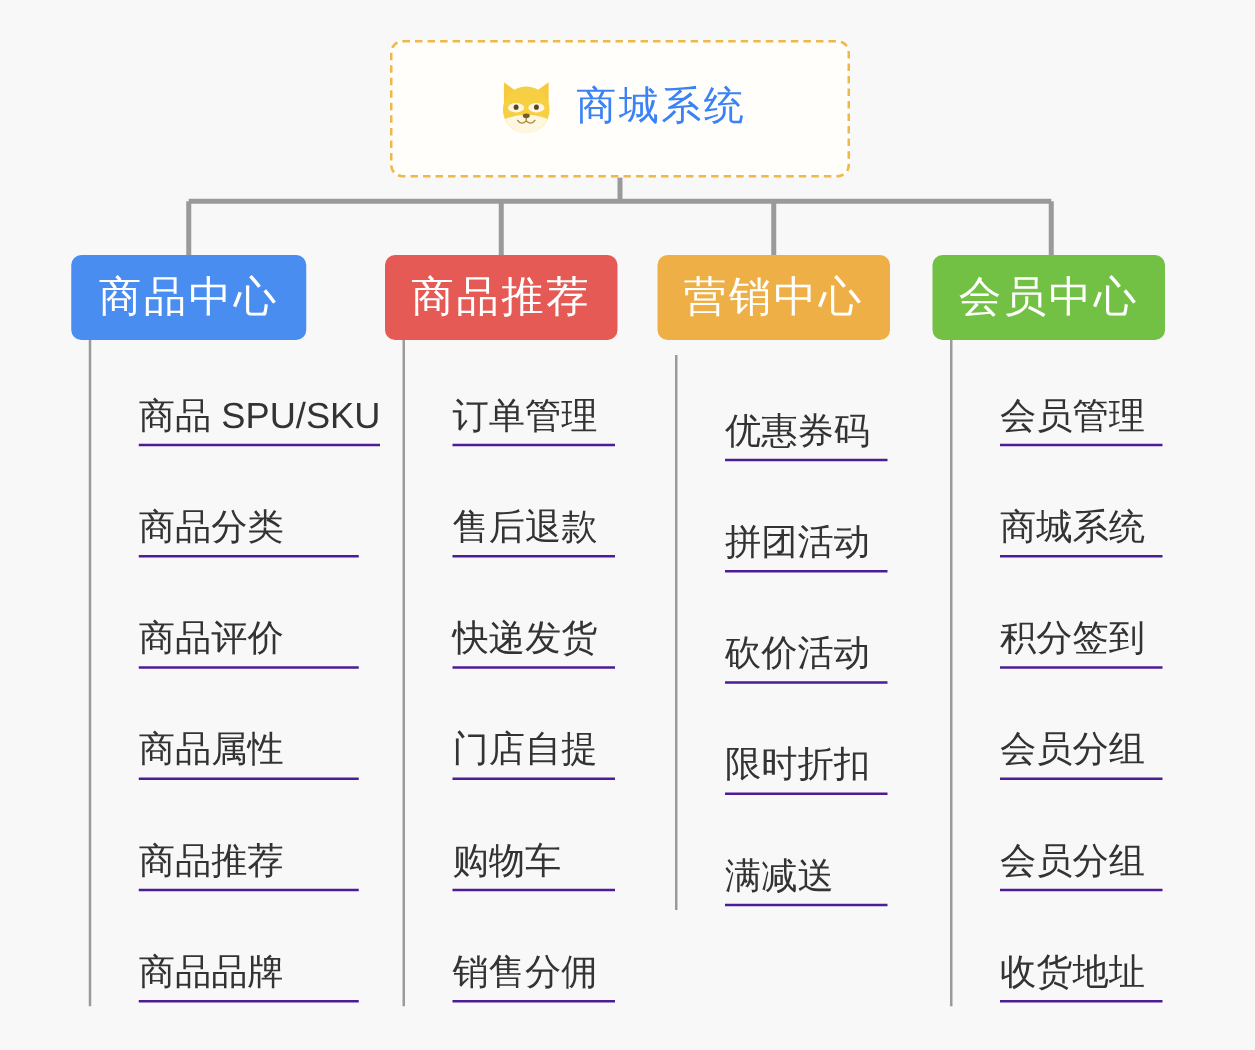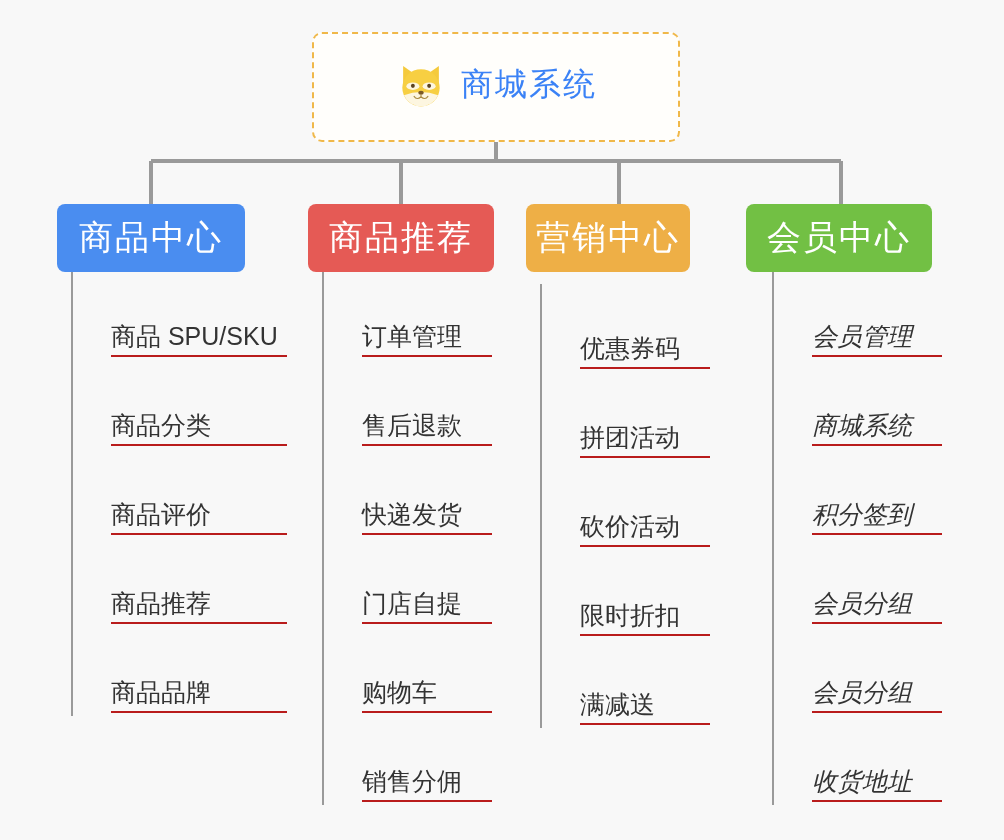--- a/index.html
+++ b/index.html
@@ -96,49 +96,49 @@
   .leaf {
     position: relative;
     box-sizing: border-box;
     height: 89px;
     display: flex;
     align-items: flex-end;
     padding-left: 40px;
     padding-bottom: 4px;
   }
   .leaf-label {
-    font-size: 25px;
+    font-size: 29px;
     color: #333333;
     line-height: 1.1;
     white-space: nowrap;
     padding-bottom: 5px;
-    border-bottom: 2px solid #b91c1c;
+    border-bottom: 2px solid #4c1d95;
     display: inline-block;
     box-sizing: border-box;
   }
 
   
   .branch-products { left: 57px; }
   .branch-products .branch-header { width: 188px; }
   .branch-products .leaf-list { margin-left: 14px; }
   .branch-products .leaf-label { min-width: 176px; }
 
   .branch-trade { left: 308px; }
   .branch-trade .branch-header { width: 186px; }
   .branch-trade .leaf-list { margin-left: 14px; }
   .branch-trade .leaf-label { min-width: 130px; margin-top: 17px; }
 
   .branch-marketing { left: 526px; }
-  .branch-marketing .branch-header { width: 164px; }
+  .branch-marketing .branch-header { width: 186px; }
   .branch-marketing .leaf-list { margin-left: 14px; margin-top: 12px; }
   .branch-marketing .leaf-label { min-width: 130px; }
 
   .branch-member { left: 746px; }
   .branch-member .branch-header { width: 186px; align-items: center; }
-  .branch-member .leaf-list { margin-left: 26px; font-style: italic; }
+  .branch-member .leaf-list { margin-left: 14px; }
   .branch-member .leaf-label { min-width: 130px; }
 </style>
 </head>
 <body>
 
 <div id="mindmap">
 
   <svg id="connectors" viewBox="0 0 1004 840" width="1004" height="840" aria-hidden="true">
 
     <path d="M 496,142 L 496,161" stroke="#9a9a9a" stroke-width="4" fill="none"></path>
@@ -182,20 +182,23 @@
       <div class="leaf">
         <span class="leaf-label">商品 SPU/SKU</span>
       </div>
       <div class="leaf">
         <span class="leaf-label">商品分类</span>
       </div>
       <div class="leaf">
         <span class="leaf-label">商品评价</span>
       </div>
       <div class="leaf">
+        <span class="leaf-label">商品属性</span>
+      </div>
+      <div class="leaf">
         <span class="leaf-label">商品推荐</span>
       </div>
       <div class="leaf">
         <span class="leaf-label">商品品牌</span>
       </div>
     </div>
   </div>
 
   <div class="branch branch-trade">
     <div class="branch-header" style="background:#e55a55">

